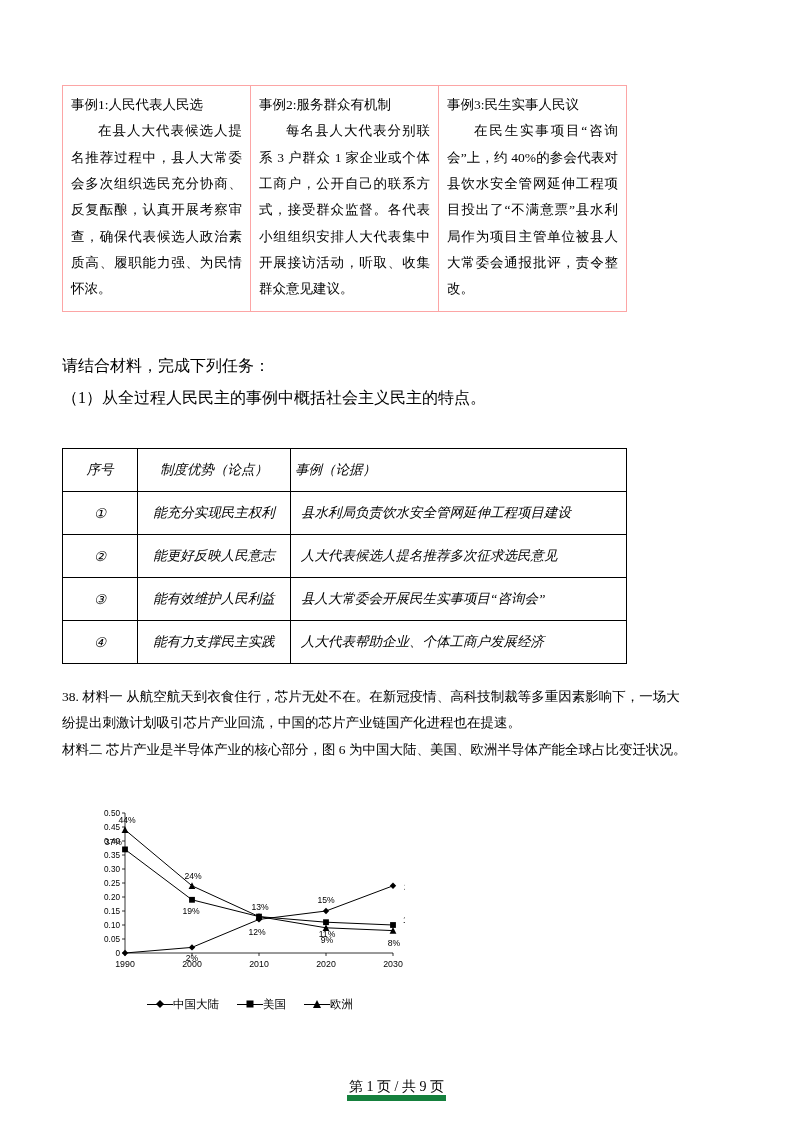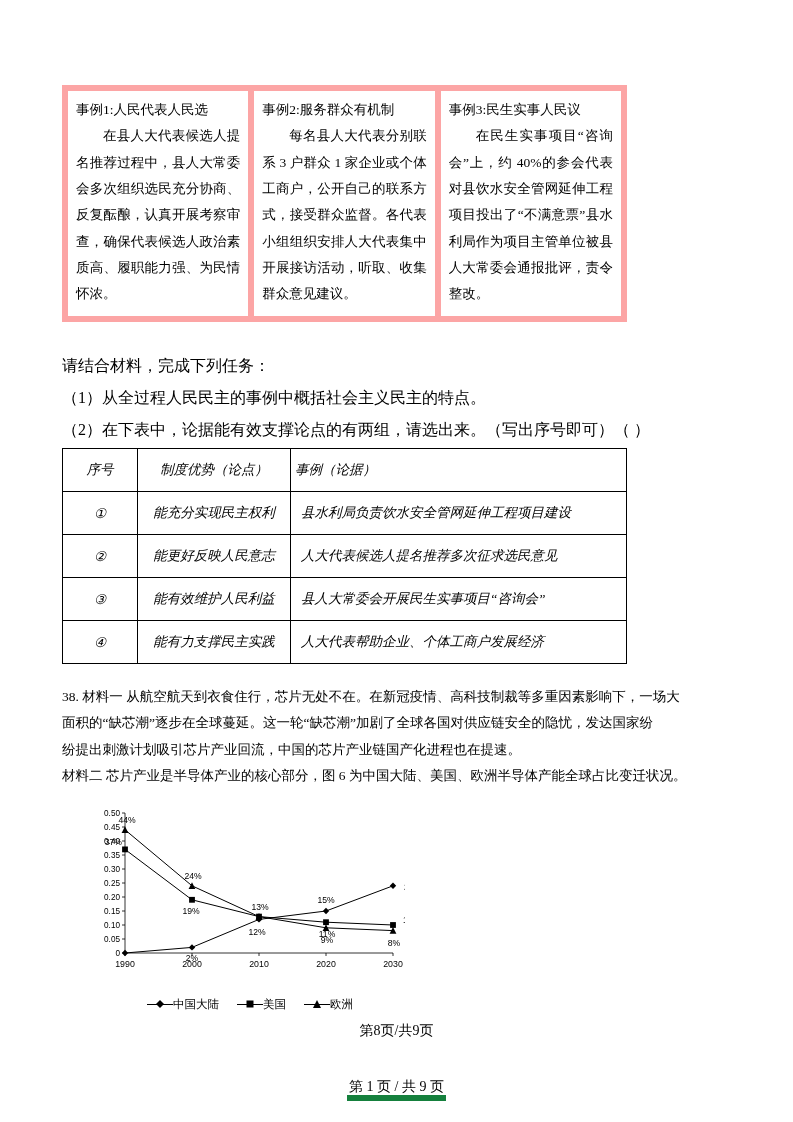--- a/index.html
+++ b/index.html
@@ -25,21 +25,21 @@
   
   .top-table {
     position: absolute;
     left: 62px;
     top: 85px;
     width: 565px;
     border-collapse: collapse;
     table-layout: fixed;
   }
   .top-table td {
-    border: 6px solid #fca5a5;
+    border: 1px solid #fca5a5;
     vertical-align: top;
     padding: 6px 8px 8px 8px;
     font-size: 13.5px;
     line-height: 1.95;
     font-family: "Liberation Serif", "DejaVu Serif", serif;
     margin-left: 39px;
   }
   .top-table .cell-title {
     display: block;
     margin-bottom: 0px;
@@ -159,21 +159,20 @@
       <td>
         <span class="cell-title">事例3:民生实事人民议</span>
         <span class="cell-body">在民生实事项目“咨询会”上，约 40%的参会代表对县饮水安全管网延伸工程项目投出了“不满意票”县水利局作为项目主管单位被县人大常委会通报批评，责令整改。</span>
       </td>
     </tr>
   </tbody>
     </table>
 
   <div class="prompt" id="prompt0">请结合材料，完成下列任务：</div>
   <div class="prompt" id="prompt1">（1）从全过程人民民主的事例中概括社会主义民主的特点。</div>
-  <div class="prompt" id="prompt2">（2）在下表中，论据能有效支撑论点的有两组，请选出来。（写出序号即可）（        ）</div>
 
   <table class="arg-table">
     <tbody>
         <tr class="head">
       <td class="c0">序号</td>
       <td class="c1">制度优势（论点）</td>
       <td class="c2">事例（论据）</td>
     </tr>
     <tr>
       <td class="c0">①</td>
@@ -193,21 +192,20 @@
     <tr>
       <td class="c0">④</td>
       <td class="c1">能有力支撑民主实践</td>
       <td class="c2">人大代表帮助企业、个体工商户发展经济</td>
     </tr>
   </tbody>
     </table>
 
   <div class="para-block">
     <p>38. 材料一    从航空航天到衣食住行，芯片无处不在。在新冠疫情、高科技制裁等多重因素影响下，一场大</p>
-    <p>面积的“缺芯潮”逐步在全球蔓延。这一轮“缺芯潮”加剧了全球各国对供应链安全的隐忧，发达国家纷</p>
     <p>纷提出刺激计划吸引芯片产业回流，中国的芯片产业链国产化进程也在提速。</p>
     <p>材料二    芯片产业是半导体产业的核心部分，图 6 为中国大陆、美国、欧洲半导体产能全球占比变迁状况。</p>
   </div>
 
   <div class="chart-wrap">
     <svg class="chart-svg" id="chart" width="320" height="180" viewBox="0 0 320 180">
         <line x1="40" y1="8" x2="40" y2="148" stroke="#000" stroke-width="0.8"></line>
         <line x1="40" y1="148" x2="308" y2="148" stroke="#000" stroke-width="0.8"></line>
         <line x1="37" y1="148" x2="40" y2="148" stroke="#000" stroke-width="0.8"></line>
         <text x="35" y="151.2" text-anchor="end" font-size="8.2" font-family="&quot;Liberation Sans&quot;, sans-serif" fill="#000">0</text>
@@ -295,16 +293,15 @@
     <div class="legend-item">
       <span class="legend-line">
         <svg class="legend-mark" viewBox="0 0 8 8">
             <polygon points="4,0 8,8 0,8" fill="#000"></polygon>
           </svg>
       </span>
       <span>欧洲</span>
     </div>
   </div>
 
-  <div class="footer-inner">第8页/共9页</div>
   <div class="footer-page"><span>第 1 页 / 共 9 页</span></div>
 
 </div>
 
 </body></html>

